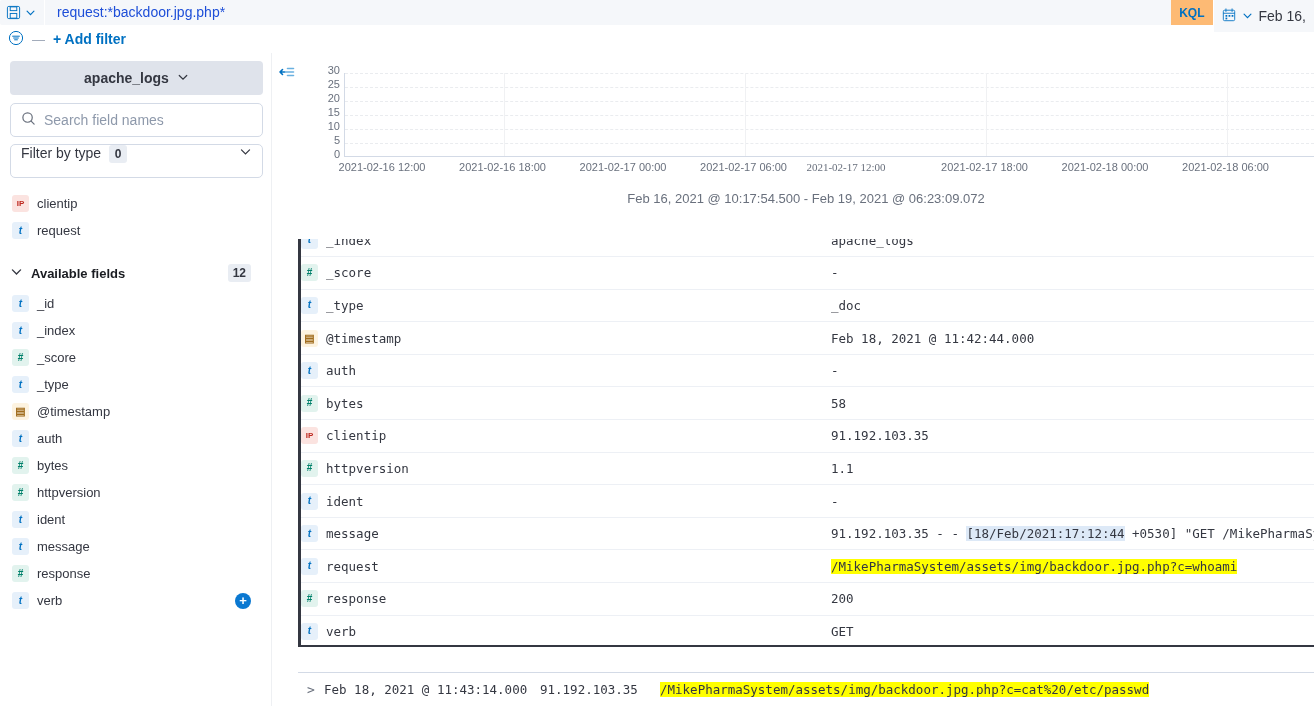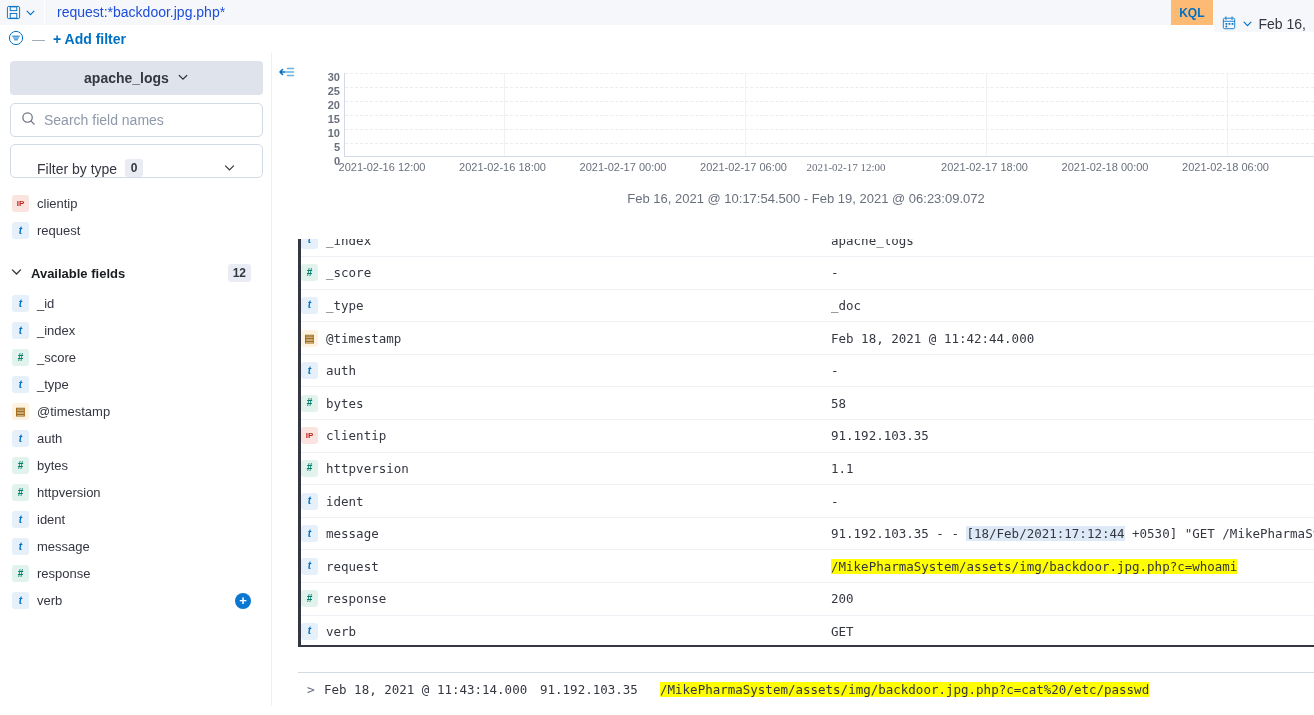--- a/index.html
+++ b/index.html
@@ -40,21 +40,21 @@
   }
   .kql-badge {
     display: flex; align-items: center; justify-content: center;
     min-width: 40px; padding: 0 8px;
     background: #fdba74;
     color: #0071c2;
     font-size: 12px; font-weight: 600;
     border-radius: 0;
   }
   .date-btn {
-    display: flex; align-items: flex-start; gap: 6px;
+    display: flex; align-items: center; gap: 6px;
     padding: 16px 8px;
     background: #f5f7fa;
     border-left: 1px solid #fff;
   }
   .date-text {
     font-size: 14px; color: #343741; white-space: nowrap;
   }
 
   
   .filterbar {
@@ -96,25 +96,25 @@
     background: #fff;
   }
   .search-box input {
     border: none; outline: none; flex: 1;
     font-family: "Liberation Sans", sans-serif;
     font-size: 14px; color: #343741;
     background: transparent;
   }
   .search-box input::placeholder { color: #8e99ab; }
   .filter-type-box {
-    display: flex; align-items: flex-end;
+    display: flex; align-items: flex-start;
     height: 34px; width: 100%;
     border: 1px solid #d3dae6;
     border-radius: 5px;
-    padding: 0 26px;
+    padding: 0 10px;
     margin-bottom: 12px;
   }
   .filter-type-label { font-size: 14px; color: #343741; }
   .count-pill {
     display: inline-flex; align-items: center; justify-content: center;
     min-width: 18px; height: 18px; padding: 0 5px;
     margin-left: 8px;
     background: #e9edf3; border-radius: 3px;
     font-size: 12px; font-weight: 700; color: #343741;
   }
@@ -189,21 +189,21 @@
   .vgrid {
     position: absolute; top: 0; bottom: 0; width: 0;
     border-left: 1px solid #f0f1f3;
   }
   .ytick {
     position: absolute; right: 4px;
     font-size: 11px; color: #69707d;
     transform: translateY(-50%);
     text-align: right;
   }
-  .yaxis-labels { position: absolute; left: 0; top: 12px; width: 46px; height: 84px; font-weight: bold; }
+  .yaxis-labels { position: absolute; left: 0; top: 5px; width: 46px; height: 84px; }
   .xtick {
     position: absolute; top: 96px;
     font-size: 11px; color: #69707d;
     transform: translateX(-50%);
     white-space: nowrap;
   }
   .chart-caption {
     text-align: center; font-size: 13px; color: #69707d;
     margin-top: 6px;
   }

